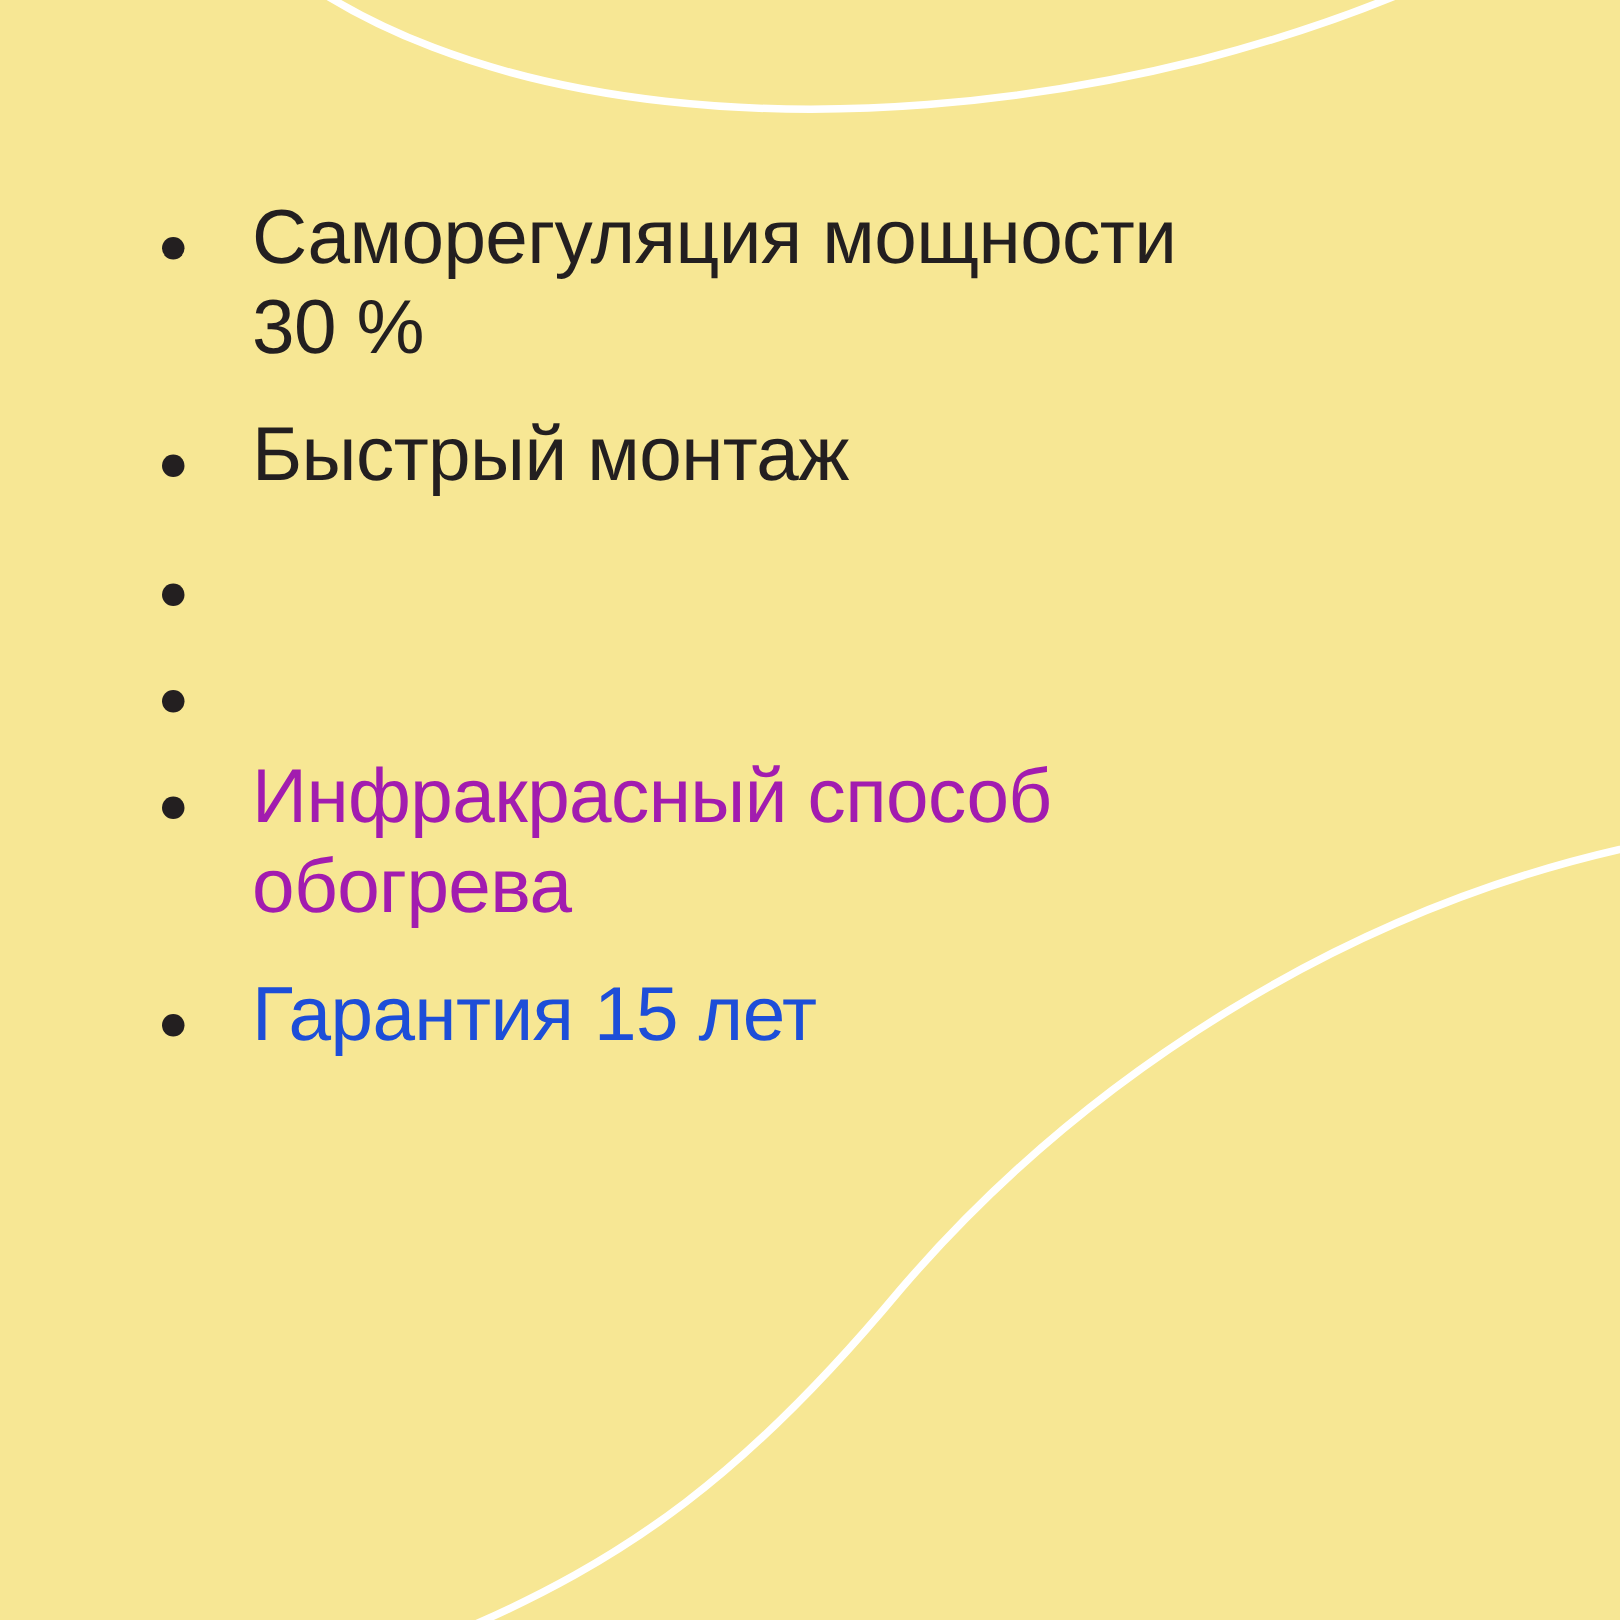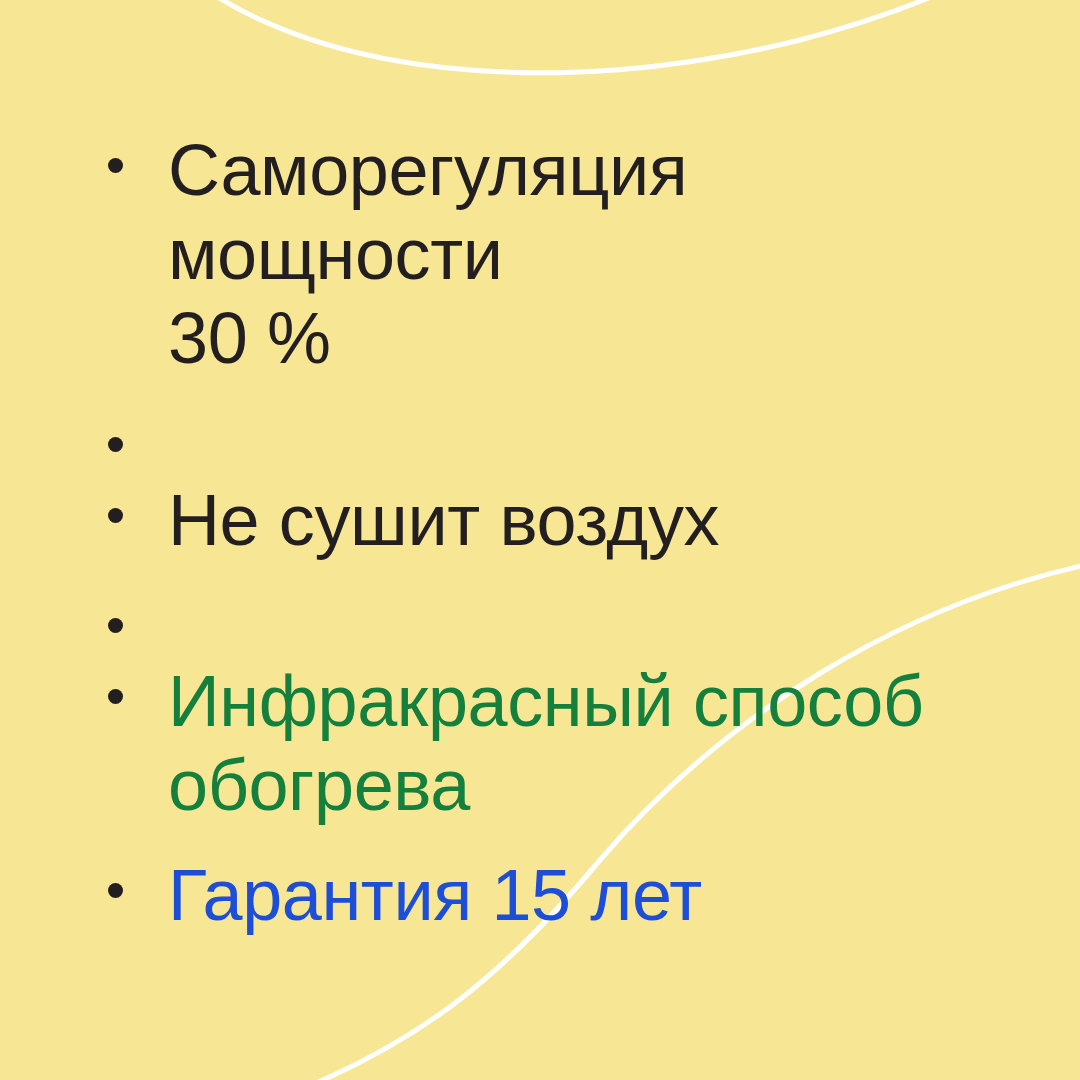--- a/index.html
+++ b/index.html
@@ -44,21 +44,21 @@
     flex: 0 0 auto;
     width: 15px;
     height: 15px;
     border-radius: 50%;
     background: #231F20;
     margin-top: 30px;
     margin-right: 45px;
   }
   .bullet-text {
     color: #231F20;
-    font-size: 72px;
+    font-size: 51px;
     line-height: 1.17;
     letter-spacing: -0.4px;
     font-weight: 400;
     white-space: pre-line;
     max-width: 790px;
   }
 </style>
 </head>
 <body>
 
@@ -70,31 +70,31 @@
   </svg>
 
   <ul id="bullet-list">
     <li class="bullet-item">
       <span class="bullet-dot" style="background: rgb(35, 31, 32);"></span>
       <span class="bullet-text" style="color: rgb(35, 31, 32);">Саморегуляция мощности
 30 %</span>
     </li>
     <li class="bullet-item">
       <span class="bullet-dot" style="background: rgb(35, 31, 32);"></span>
-    </li>
-    <li class="bullet-item">
-      <span class="bullet-dot" style="background: rgb(35, 31, 32);"></span>
-      <span class="bullet-text" style="color: rgb(35, 31, 32);">Не сушит воздух</span>
+      <span class="bullet-text" style="color: rgb(35, 31, 32);">Быстрый монтаж</span>
     </li>
     <li class="bullet-item">
       <span class="bullet-dot" style="background: rgb(35, 31, 32);"></span>
     </li>
     <li class="bullet-item">
       <span class="bullet-dot" style="background: rgb(35, 31, 32);"></span>
-      <span class="bullet-text" style="color: #15803d;">Инфракрасный способ
+    </li>
+    <li class="bullet-item">
+      <span class="bullet-dot" style="background: rgb(35, 31, 32);"></span>
+      <span class="bullet-text" style="color: #a21caf;">Инфракрасный способ
 обогрева</span>
     </li>
     <li class="bullet-item">
       <span class="bullet-dot" style="background: rgb(35, 31, 32);"></span>
       <span class="bullet-text" style="color: #1d4ed8;">Гарантия 15 лет</span>
     </li>
   </ul>
 
 </div>
 

